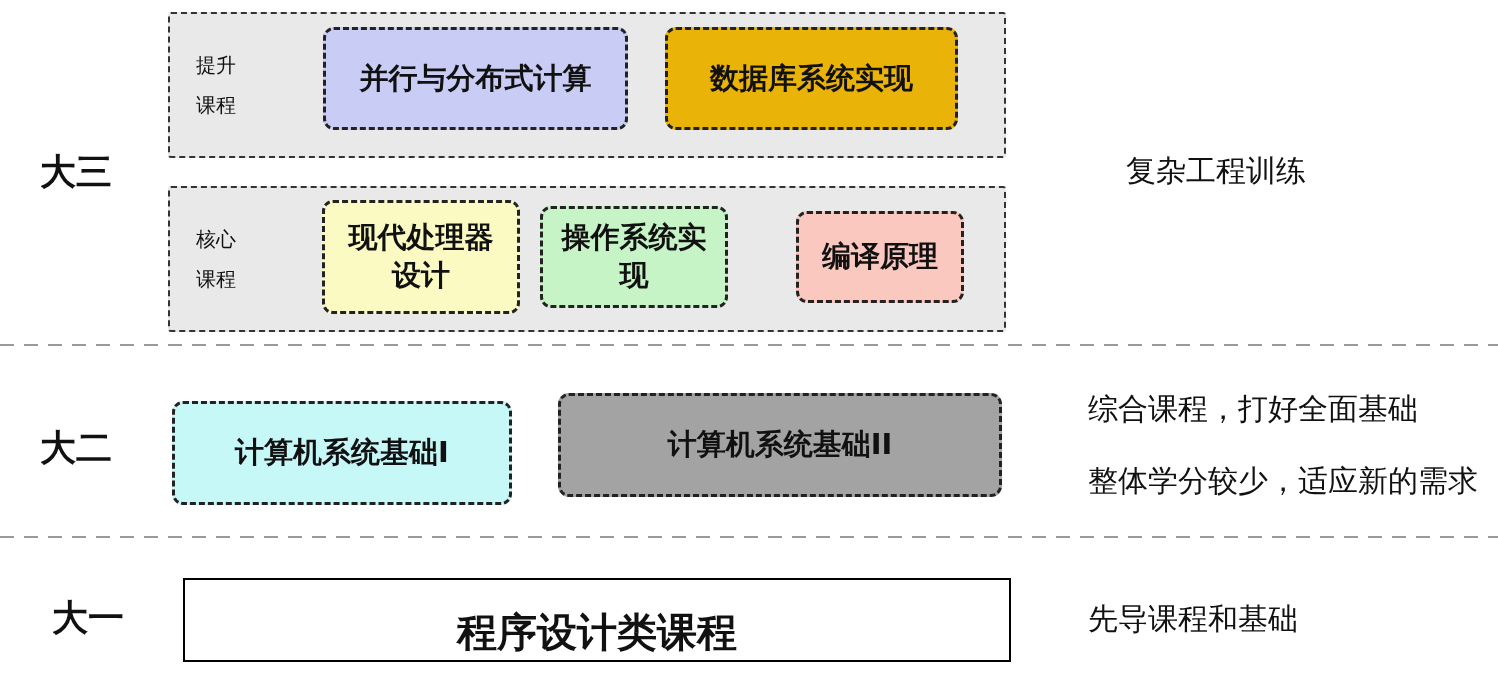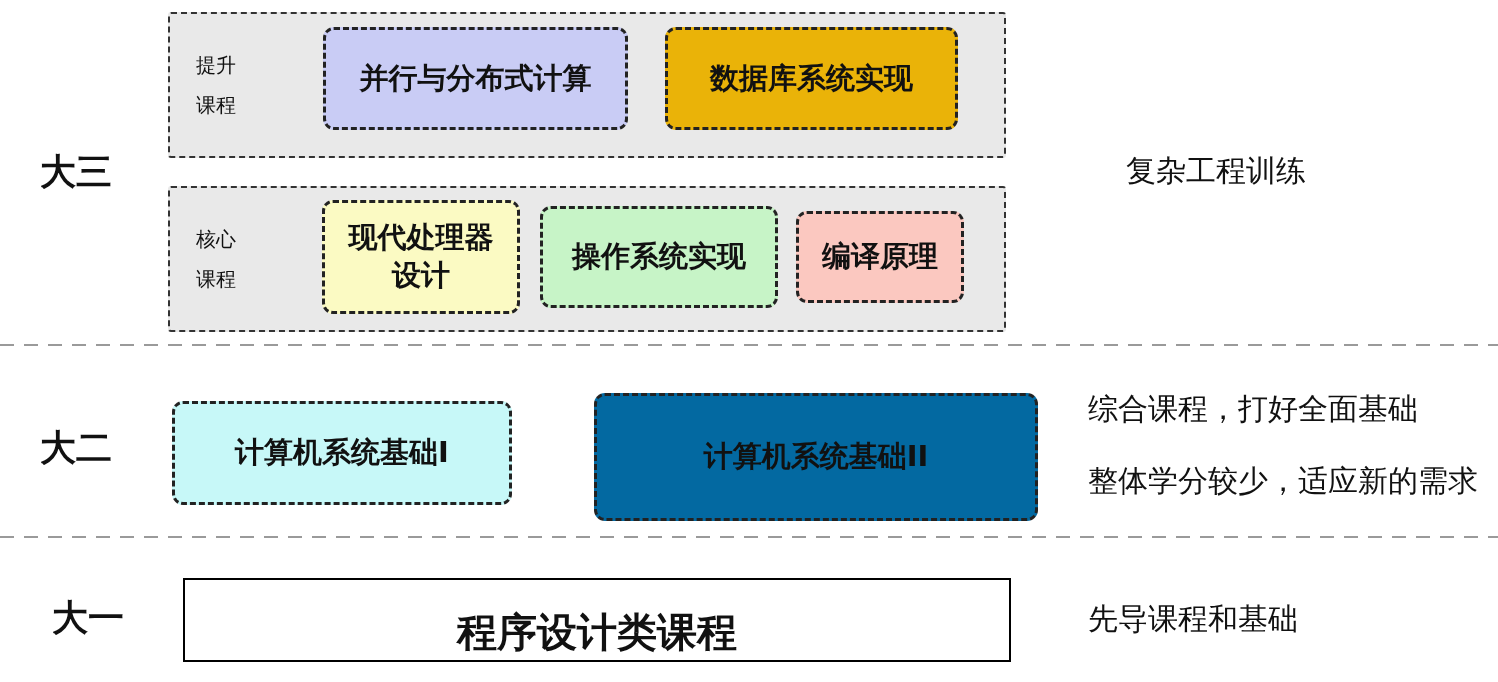--- a/index.html
+++ b/index.html
@@ -96,38 +96,38 @@
       <span>数据库系统实现</span>
     </div>
   </div>
 
   <div class="group-box" style="left: 168px; top: 186px; width: 838px; height: 146px; background-color: rgb(233, 233, 233);">
     <div class="group-label">核心
 课程</div>
     <div class="course" style="left: 152px; top: 12px; width: 198px; height: 114px; background-color: rgb(251, 250, 195);">
       <span>现代处理器设计</span>
     </div>
-    <div class="course" style="left: 370px; top: 18px; width: 238px; height: 102px; background-color: rgb(199, 244, 199);">
+    <div class="course" style="left: 370px; top: 18px; width: 188px; height: 102px; background-color: rgb(199, 244, 199);">
       <span>操作系统实现</span>
     </div>
     <div class="course" style="left: 626px; top: 23px; width: 168px; height: 92px; background-color: rgb(251, 200, 192);">
       <span>编译原理</span>
     </div>
   </div>
 
   <div class="annotation" style="left:1126px; top:153px;">复杂工程训练</div>
 
   <div class="divider" style="top:344px;"></div>
 
   <div class="year-label" style="left:40px; top:428px;">大二</div>
 
   <div class="course" style="left: 172px; top: 393px; width: 340px; height: 104px; background-color: rgb(199, 248, 248); margin-top: 8px;">
     <span>计算机系统基础I</span>
   </div>
-  <div class="course" style="left: 558px; top: 393px; width: 444px; height: 128px; background-color: #0369a1; margin-left: 36px;">
+  <div class="course" style="left: 558px; top: 393px; width: 444px; height: 104px; background-color: #a3a3a3;">
     <span>计算机系统基础II</span>
   </div>
 
   <div class="annotation" style="left:1088px; top:391px;">综合课程，打好全面基础</div>
   <div class="annotation" style="left:1088px; top:463px;">整体学分较少，适应新的需求</div>
 
   <div class="divider" style="top:536px;"></div>
 
   <div class="year-label" style="left:52px; top:598px;">大一</div>
 

